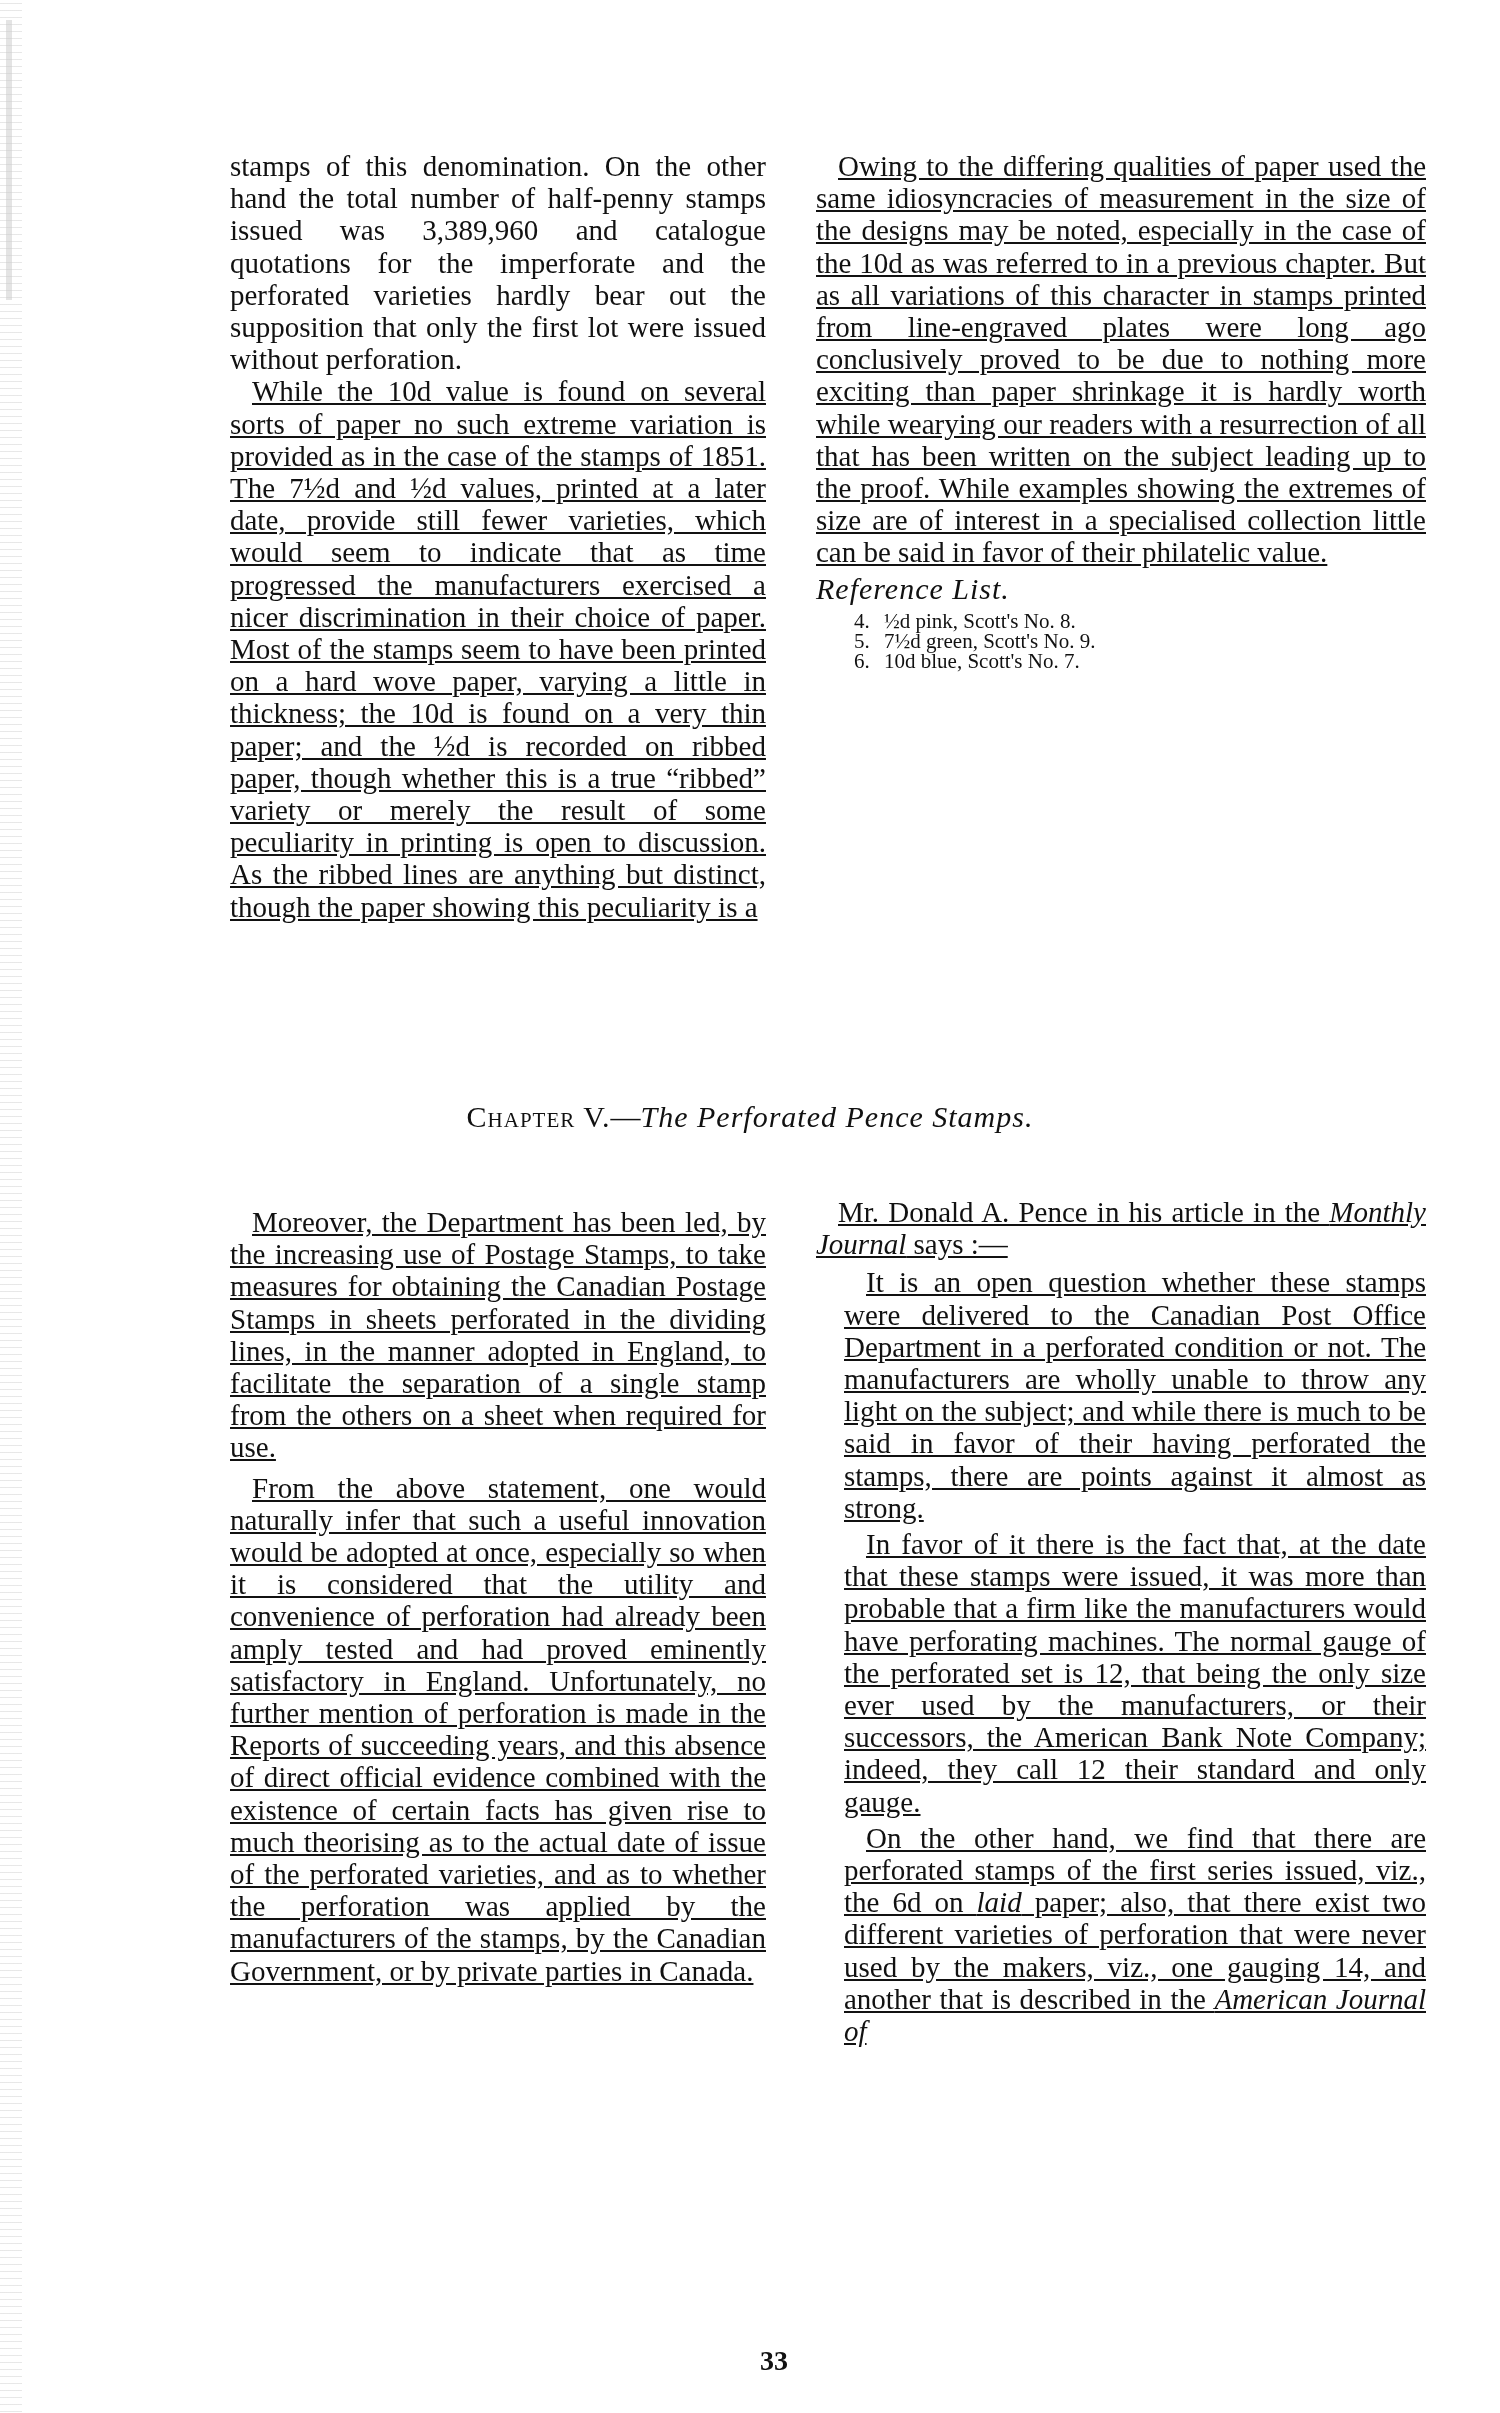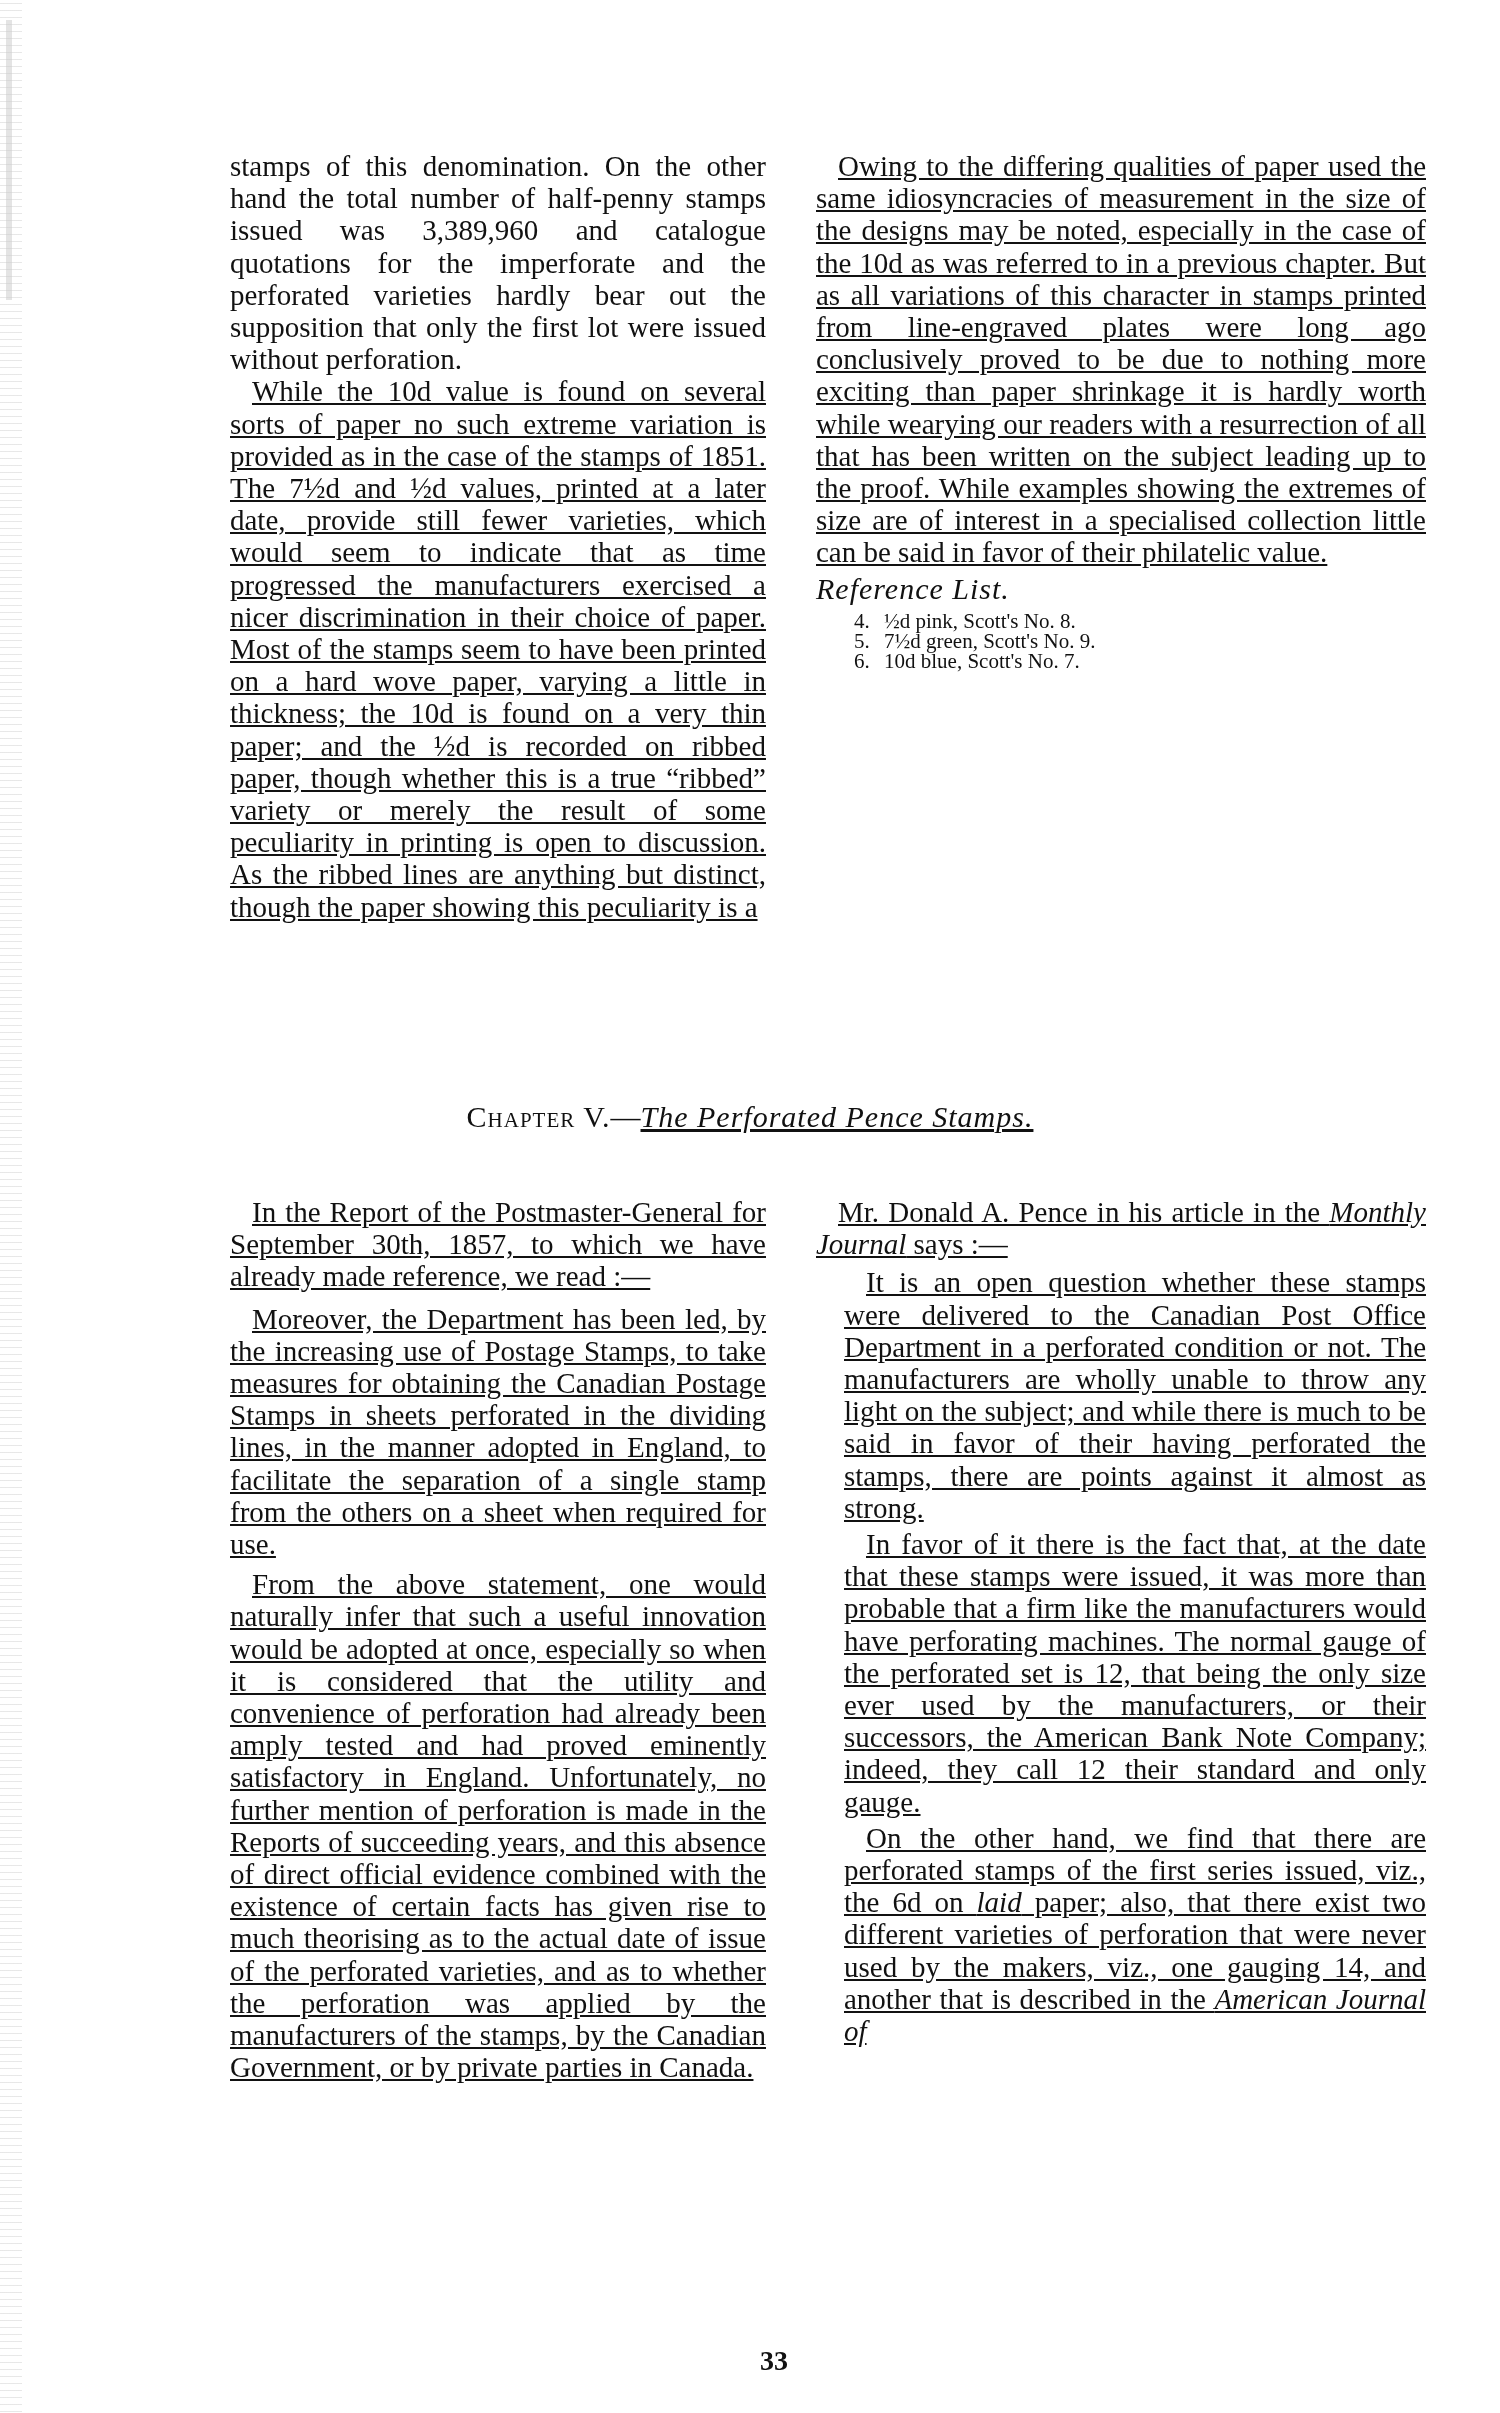--- a/index.html
+++ b/index.html
@@ -17,21 +17,21 @@
   .quote{padding-left:28px;margin-top:6px;margin-bottom:6px;}
   .ref-title{font-style:italic;font-size:30px;margin-top:4px;letter-spacing:1px;}
   .ref-head{font-family:"Liberation Serif",serif;font-weight:bold;font-size:21px;line-height:23px;display:flex;}
   .ref-head .yr{width:92px;flex:none;}
   .ref-head .desc{flex:1;text-align:justify;}
   .ref-items{font-size:21px;line-height:20px;margin-top:6px;padding-left:38px;}
   .ref-items div{display:flex;}
   .ref-items .n{width:30px;}
   .chapter{position:absolute;top:1100px;left:0;width:1500px;text-align:center;font-size:30px;}
   .chapter .sc{font-variant:small-caps;letter-spacing:1px;}
-  .chapter .it{font-style:italic;letter-spacing:1px;text-decoration:underline;}
+  .chapter .it{font-style:italic;letter-spacing:1px;}
   .pagenum{position:absolute;top:2345px;left:760px;font-size:28px;font-weight:bold;}
 </style>
 </head>
 <body>
 
 <div class="scan-edge"></div>
 <div class="scan-edge2"></div>
 
 <div id="top-left" class="col">
   <p>stamps of this denomination. On the other hand the total number of half-penny stamps issued was 3,389,960 and catalogue quotations for the imperforate and the perforated varieties hardly bear out the supposition that only the first lot were issued without perforation.</p>
@@ -55,21 +55,20 @@
         <span>10d blue, Scott's No. 7.</span>
       </div>
   </div>
 </div>
 
 <div class="chapter">
   <span class="sc">Chapter V.</span><span>—</span><span class="it">The Perforated Pence Stamps.</span>
 </div>
 
 <div id="bot-left" class="col">
-  <p class="ind">In the Report of the Postmaster-General for September 30th, 1857, to which we have already made reference, we read :—</p>
   <p class="ind quote" style="padding-left:0;margin-top:10px;">Moreover, the Department has been led, by the increasing use of Postage Stamps, to take measures for obtaining the Canadian Postage Stamps in sheets perforated in the dividing lines, in the manner adopted in England, to facilitate the separation of a single stamp from the others on a sheet when required for use.</p>
   <p class="ind" style="margin-top:8px;">From the above statement, one would naturally infer that such a useful innovation would be adopted at once, especially so when it is considered that the utility and convenience of perforation had already been amply tested and had proved eminently satisfactory in England. Unfortunately, no further mention of perforation is made in the Reports of succeeding years, and this absence of direct official evidence combined with the existence of certain facts has given rise to much theorising as to the actual date of issue of the perforated varieties, and as to whether the perforation was applied by the manufacturers of the stamps, by the Canadian Government, or by private parties in Canada.</p>
 </div>
 
 <div id="bot-right" class="col">
   <p class="ind"><span>Mr. Donald A. Pence in his article in the </span><i>Monthly Journal</i><span> says :—</span></p>
   <div class="quote">
     <p class="ind">It is an open question whether these stamps were delivered to the Canadian Post Office Department in a perforated condition or not. The manufacturers are wholly unable to throw any light on the subject; and while there is much to be said in favor of their having perforated the stamps, there are points against it almost as strong.</p>
     <p class="ind" style="margin-top:4px;">In favor of it there is the fact that, at the date that these stamps were issued, it was more than probable that a firm like the manufacturers would have perforating machines. The normal gauge of the perforated set is 12, that being the only size ever used by the manufacturers, or their successors, the American Bank Note Company; indeed, they call 12 their standard and only gauge.</p>
     <p class="ind" style="margin-top:4px;"><span>On the other hand, we find that there are perforated stamps of the first series issued, viz., the 6d on </span><i>laid</i><span> paper; also, that there exist two different varieties of perforation that were never used by the makers, viz., one gauging 14, and another that is described in the </span><i>American Journal of</i></p>

